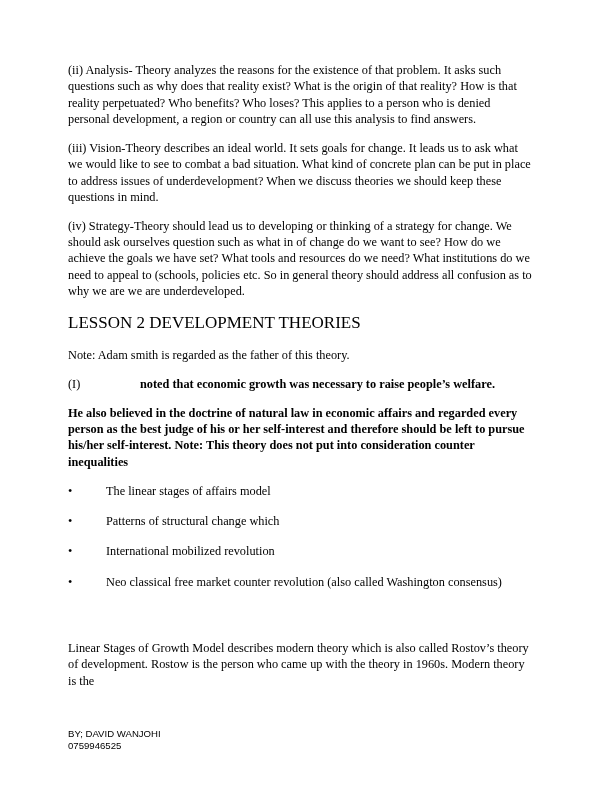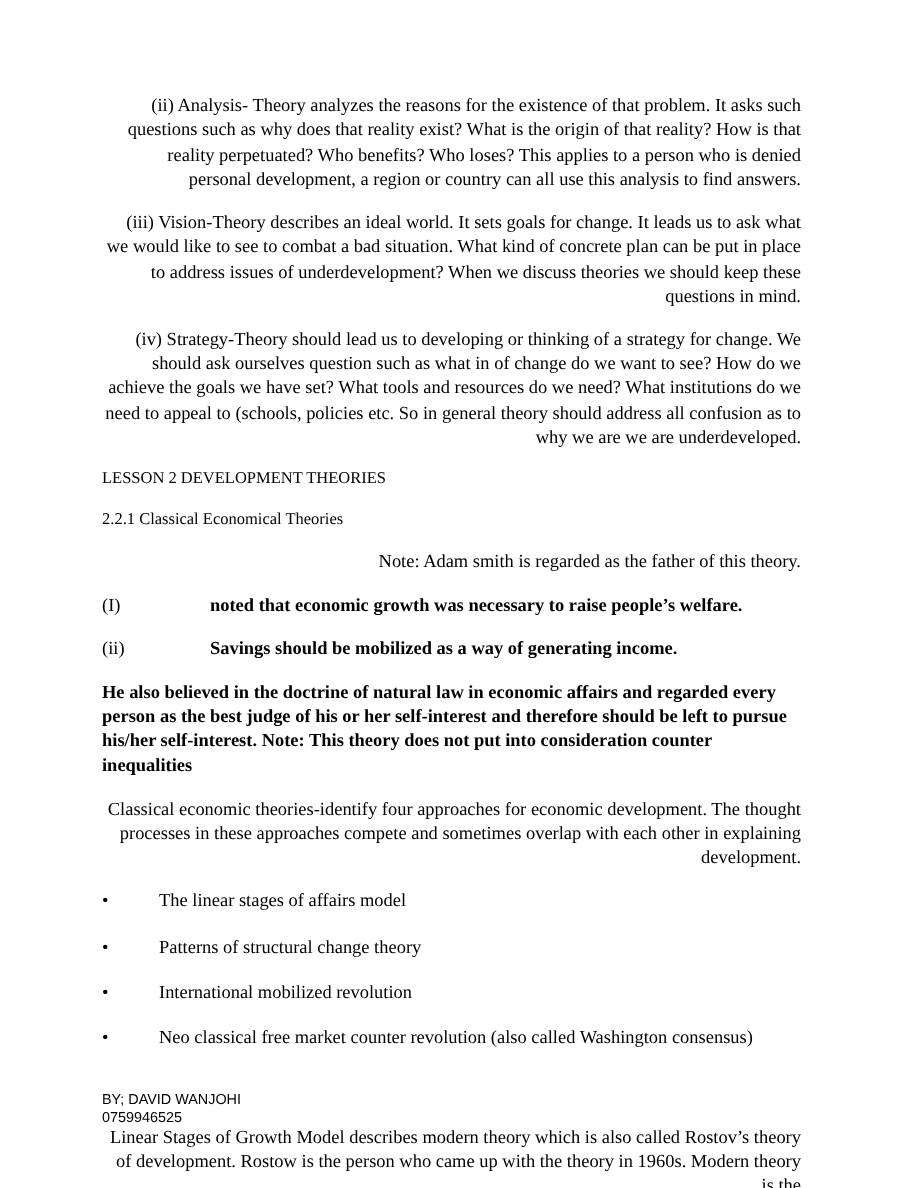--- a/index.html
+++ b/index.html
@@ -25,24 +25,24 @@
   .content {
     position: absolute;
     left: 68px;
     top: 62px;
     width: 466px;
   }
   p.para {
     font-size: 12.3px;
     line-height: 1.33;
     margin: 0 0 12.5px 0;
-    text-align: right;
+    text-align: left;
   }
   p.heading {
-    font-size: 11px;
+    font-size: 17px;
     line-height: 1.33;
     margin: 0 0 12.5px 0;
   }
   .numbered {
     display: flex;
     font-size: 12.3px;
     line-height: 1.33;
     margin: 0 0 12.5px 0;
   }
   .numbered .num {
@@ -86,48 +86,42 @@
   <div class="content">
 
     <p class="para">(ii) Analysis- Theory analyzes the reasons for the existence of that problem. It asks such questions such as why does that reality exist? What is the origin of that reality? How is that reality perpetuated? Who benefits? Who loses? This applies to a person who is denied personal development, a region or country can all use this analysis to find answers.</p>
 
     <p class="para">(iii) Vision-Theory describes an ideal world. It sets goals for change. It leads us to ask what we would like to see to combat a bad situation. What kind of concrete plan can be put in place to address issues of underdevelopment? When we discuss theories we should keep these questions in mind.</p>
 
     <p class="para">(iv)  Strategy-Theory should lead us to developing or thinking of a strategy for change. We should ask ourselves question such as what in of change do we want to see? How do we achieve the goals we have set? What tools and resources do we need? What institutions do we need to appeal to (schools, policies etc. So in general theory should address all confusion as to why we are we are underdeveloped.</p>
 
     <p class="heading">LESSON 2 DEVELOPMENT THEORIES</p>
 
-    <p class="heading">2.2.1 Classical Economical Theories</p>
 
     <p class="para">Note: Adam smith is regarded as the father of this theory.</p>
 
     <div class="numbered">
       <span class="num">(I)</span>
       <span class="txt">noted that economic growth was necessary to raise people’s welfare.</span>
     </div>
 
-    <div class="numbered">
-      <span class="num">(ii)</span>
-      <span class="txt">Savings should be mobilized as a way of generating income.</span>
-    </div>
 
     <div class="numbered">
       <span class="txt">He also believed in the doctrine of natural law in economic affairs and regarded every person as the best judge of his or her self-interest and therefore should  be left to pursue his/her self-interest. Note:  This theory does not put into consideration counter inequalities</span>
     </div>
 
-    <p class="para">Classical economic theories-identify four approaches for economic development. The thought processes in these approaches compete and sometimes overlap with each other in explaining development.</p>
 
     <div class="bullet">
       <span class="dot">•</span>
       <span class="txt">The linear stages of affairs model</span>
     </div>
 
     <div class="bullet">
       <span class="dot">•</span>
-      <span class="txt">Patterns of structural change theory</span>
+      <span class="txt">Patterns of structural change which</span>
     </div>
 
     <div class="bullet">
       <span class="dot">•</span>
       <span class="txt">International mobilized revolution</span>
     </div>
 
     <div class="bullet">
       <span class="dot">•</span>
       <span class="txt">Neo classical free market counter revolution (also called Washington consensus)</span>

